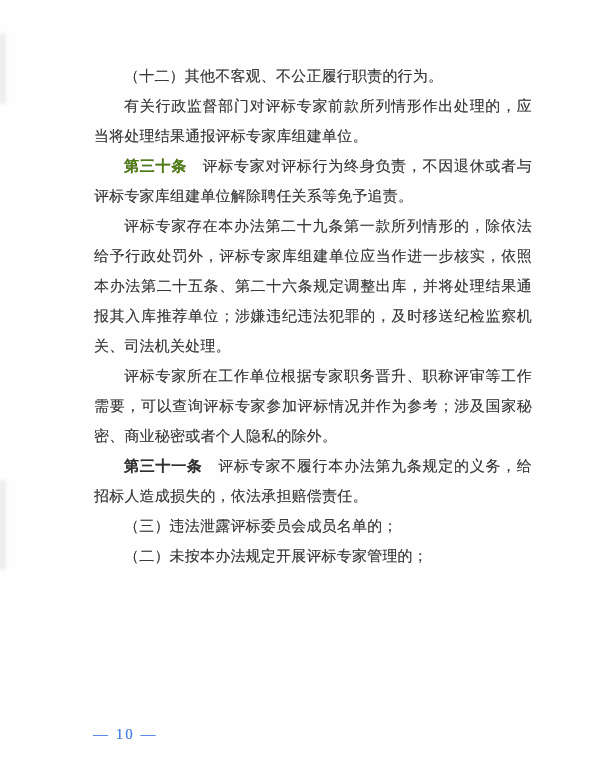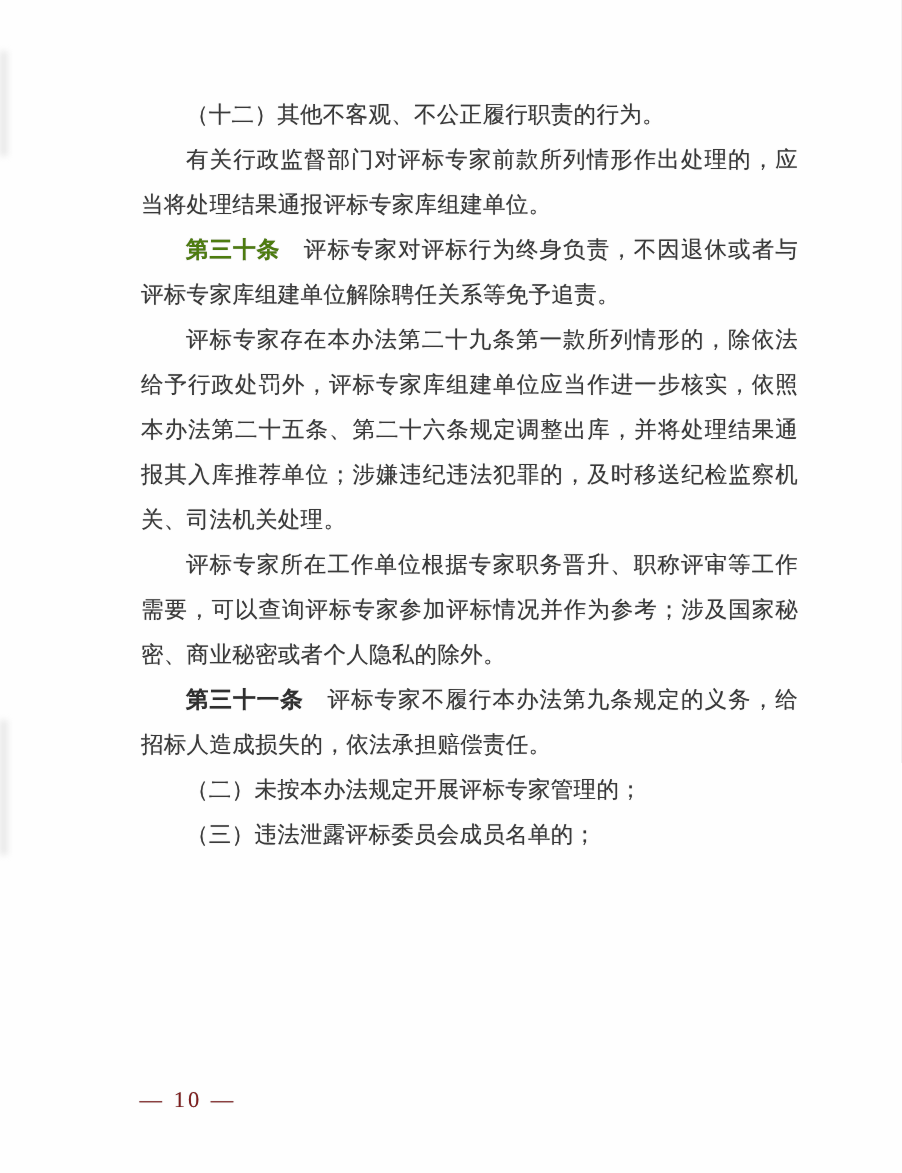--- a/index.html
+++ b/index.html
@@ -67,18 +67,18 @@
   <div class="scan-streak s1"></div>
   <div class="scan-streak s2"></div>
 
   <div class="doc-body" style="color: rgb(58, 58, 58); font-family: Liberation Mono, monospace;">
       <p class="para">（十二）其他不客观、不公正履行职责的行为。</p>
       <p class="para">有关行政监督部门对评标专家前款所列情形作出处理的，应当将处理结果通报评标专家库组建单位。</p>
       <p class="para"><b class="article-no" style="color: #4d7c0f;">第三十条</b>　评标专家对评标行为终身负责，不因退休或者与评标专家库组建单位解除聘任关系等免予追责。</p>
       <p class="para">评标专家存在本办法第二十九条第一款所列情形的，除依法给予行政处罚外，评标专家库组建单位应当作进一步核实，依照本办法第二十五条、第二十六条规定调整出库，并将处理结果通报其入库推荐单位；涉嫌违纪违法犯罪的，及时移送纪检监察机关、司法机关处理。</p>
       <p class="para">评标专家所在工作单位根据专家职务晋升、职称评审等工作需要，可以查询评标专家参加评标情况并作为参考；涉及国家秘密、商业秘密或者个人隐私的除外。</p>
       <p class="para"><b class="article-no" style="color: rgb(47, 47, 47);">第三十一条</b>　评标专家不履行本办法第九条规定的义务，给招标人造成损失的，依法承担赔偿责任。</p>
+      <p class="para">（三）违法泄露评标委员会成员名单的；</p>
       <p class="para">（二）未按本办法规定开展评标专家管理的；</p>
-      <p class="para">（三）违法泄露评标委员会成员名单的；</p>
     </div>
 
-  <div class="page-number" style="color: #7f1d1d;">— 10 —</div>
+  <div class="page-number" style="color: #3b82f6;">— 10 —</div>
 </div>
 
 </body></html>

